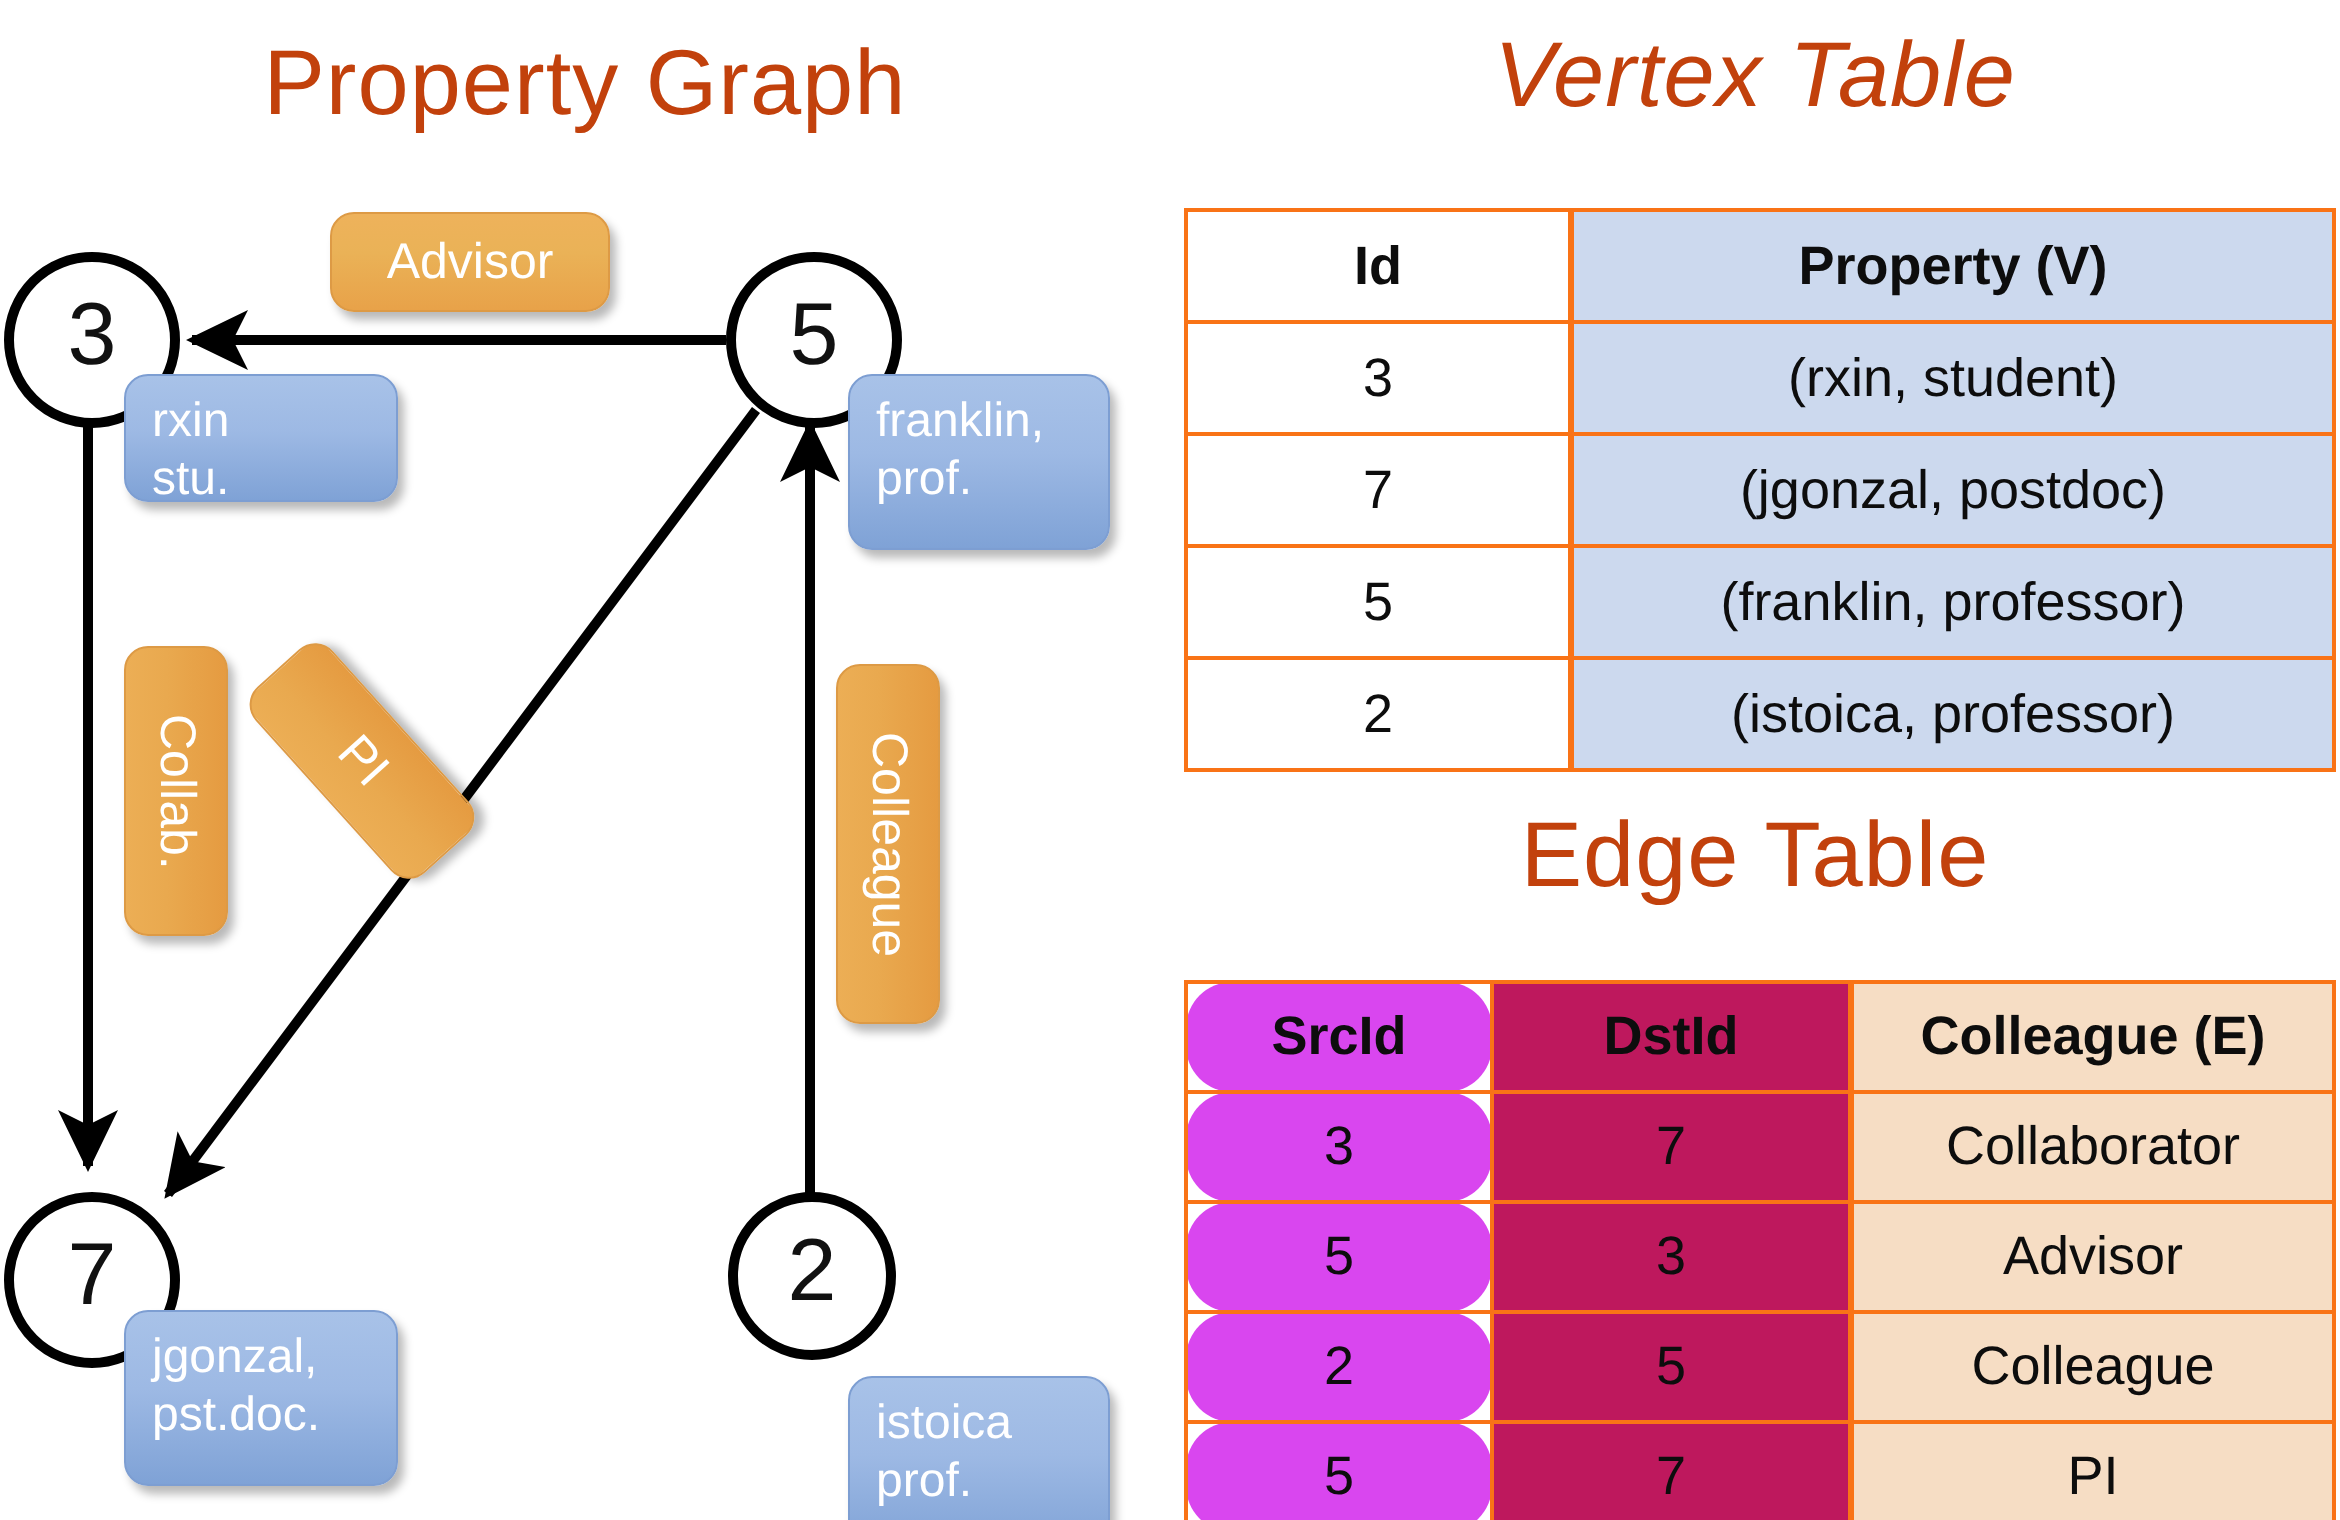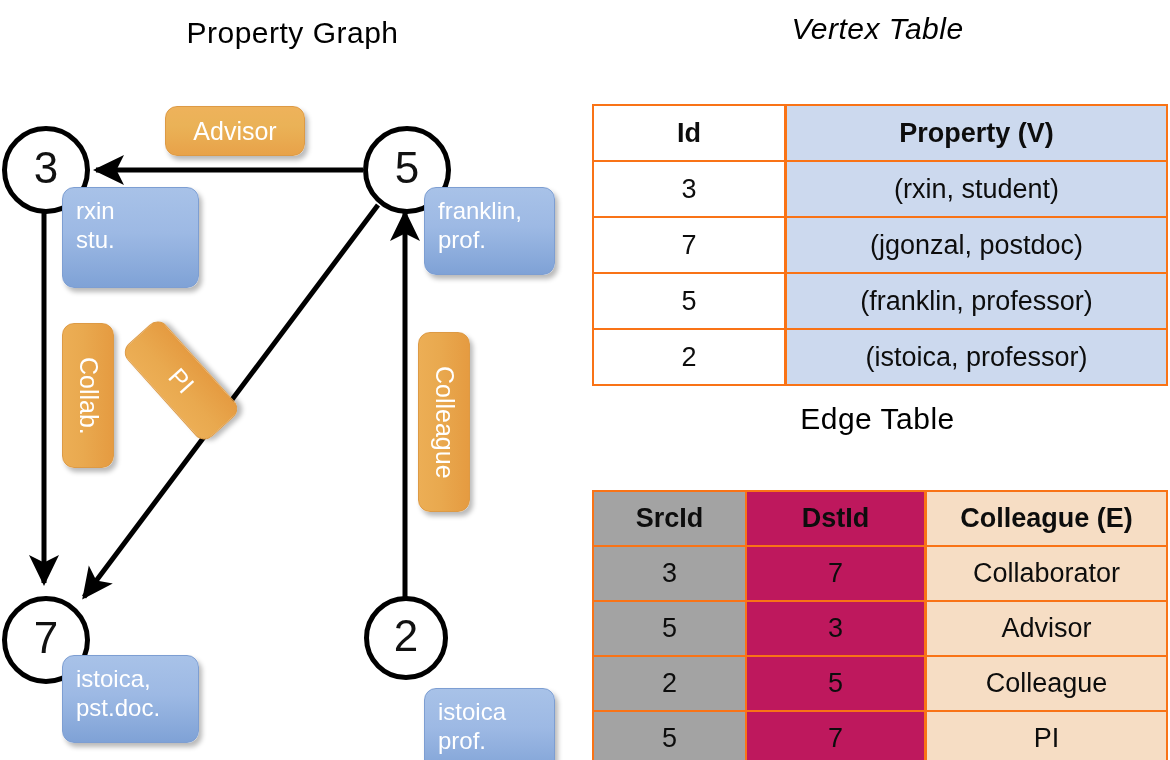--- a/index.html
+++ b/index.html
@@ -13,24 +13,24 @@
     position: relative;
     overflow: hidden;
     font-family: "Liberation Sans", sans-serif;
     color: #000;
   }
 
   
   .heading {
     position: absolute;
     font-weight: 400;
-    font-size: 30px;
+    font-size: 46px;
     line-height: 1;
     letter-spacing: 0.5px;
-    color: #000000;
+    color: #c2410c;
     white-space: nowrap;
     text-align: center;
   }
   #title-property-graph { left: 0;   top: 18px;  width: 585px; }
   #title-vertex-table   { left: 585px; top: 14px; width: 585px; font-style: italic; }
   #title-edge-table     { left: 585px; top: 404px; width: 585px; }
 
   
   #graph-panel {
     position: absolute;
@@ -112,21 +112,21 @@
   }
   table.grid th { font-weight: 700; }
 
   #vertex-table { left: 592px; top: 104px; width: 576px; }
   #vertex-table th, #vertex-table td { height: 54px; }
   #vertex-table .col-id { width: 190px; background: #ffffff; }
   #vertex-table .col-prop { background: #ccd9ee; border-left-width: 3px; }
 
   #edge-table { left: 592px; top: 490px; width: 576px; }
   #edge-table th, #edge-table td { height: 53px; }
-  #edge-table .col-src { width: 151px; background: #a3a3a3; }
+  #edge-table .col-src { width: 151px; background: #d946ef; border-radius: 23px; }
   #edge-table .col-dst { width: 177px; background: #be185d; }
   #edge-table .col-prop { background: #f6ddc4; border-left-width: 3px; }
 </style>
 </head>
 <body>
 
 <div class="heading" id="title-property-graph">Property Graph</div>
 
 <div class="heading" id="title-vertex-table">Vertex Table</div>
 
@@ -156,30 +156,30 @@
   <div class="node" style="left:363px; top:126px; width:88px; height:88px;">
     <span>5</span>
   </div>
   <div class="node" style="left:2px; top:596px; width:88px; height:88px;">
     <span>7</span>
   </div>
   <div class="node" style="left:364px; top:596px; width:84px; height:84px;">
     <span>2</span>
   </div>
 
-  <div class="vbox" style="left:62px; top:187px; width:137px; height:101px;">
+  <div class="vbox" style="left:62px; top:187px; width:137px; height:64px;">
     <div>rxin</div>
     <div>stu.</div>
   </div>
   <div class="vbox" style="left:424px; top:187px; width:131px; height:88px;">
     <div>franklin,</div>
     <div>prof.</div>
   </div>
   <div class="vbox" style="left:62px; top:655px; width:137px; height:88px;">
-    <div>istoica,</div>
+    <div>jgonzal,</div>
     <div>pst.doc.</div>
   </div>
   <div class="vbox" style="left:424px; top:655px; width:131px; height:88px;margin-top:33px;">
     <div>istoica</div>
     <div>prof.</div>
   </div>
 
   <div class="ebox" style="left:165px; top:106px; width:140px; height:50px;">
     <span>Advisor</span>
   </div>

